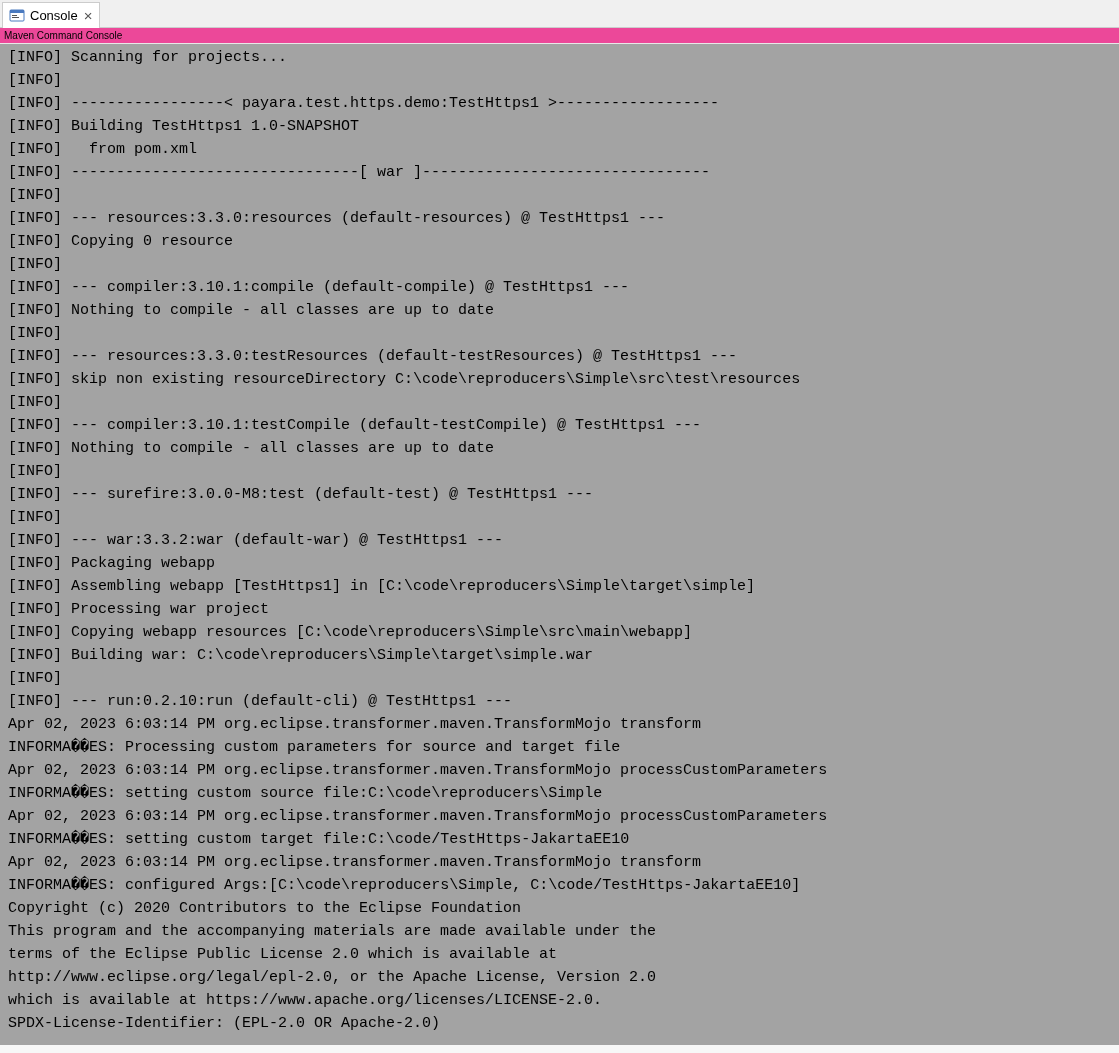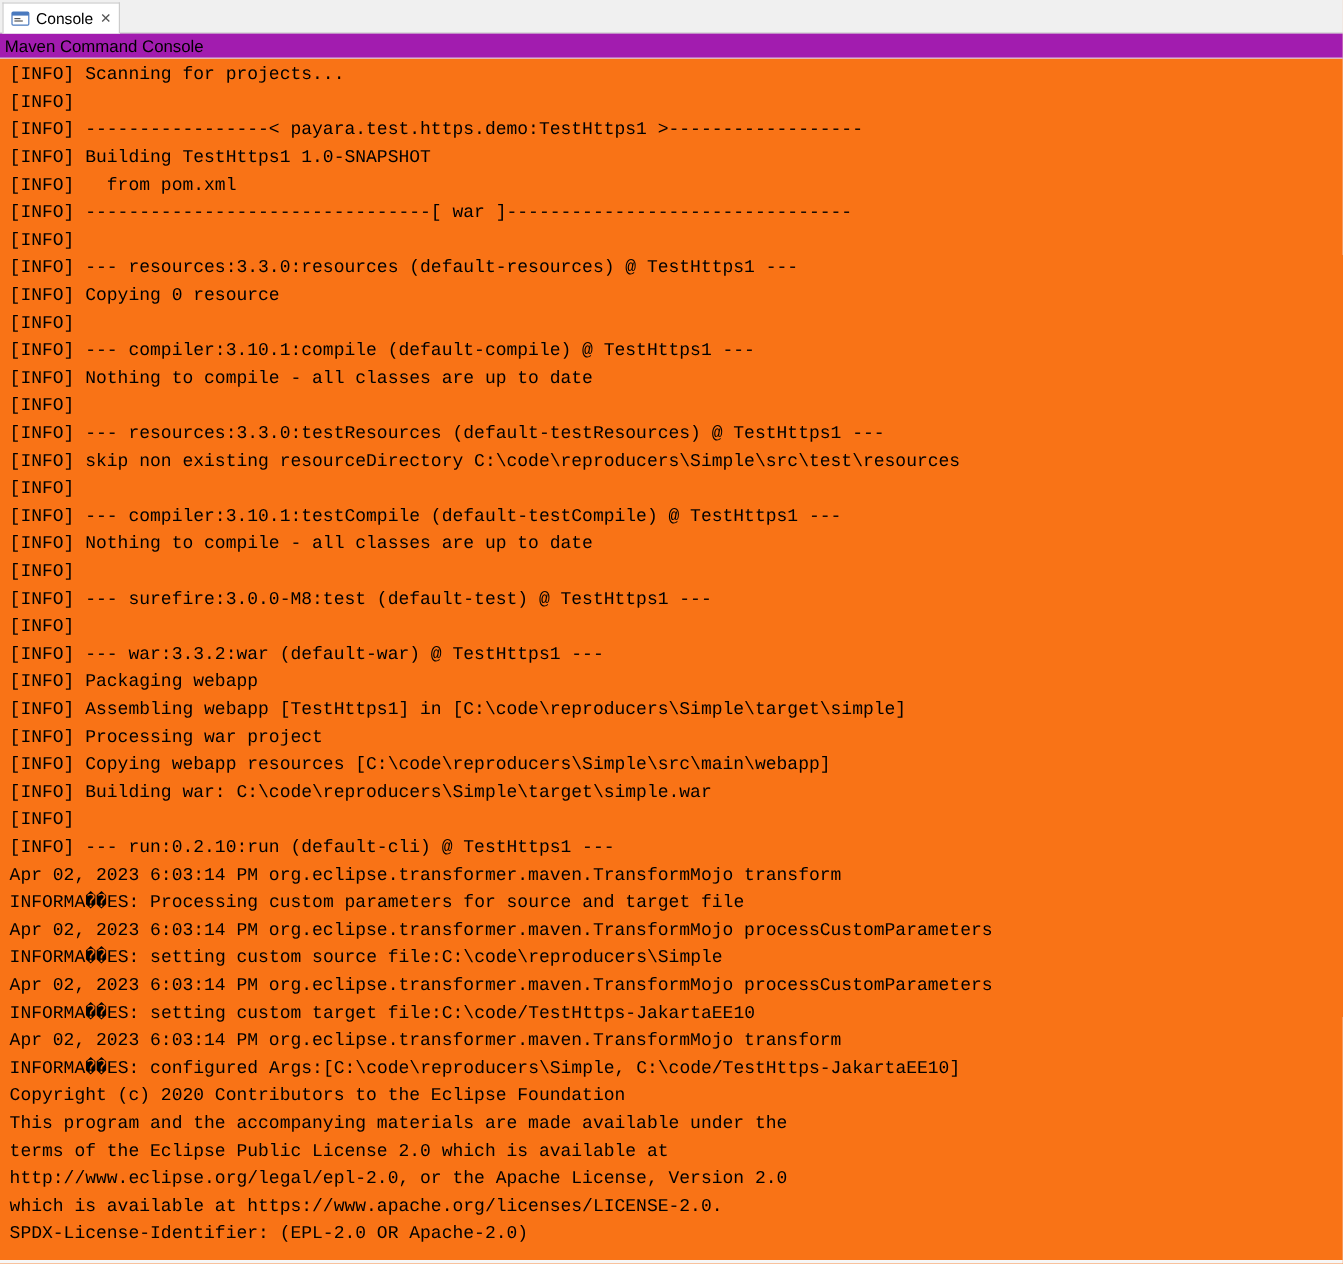--- a/index.html
+++ b/index.html
@@ -41,27 +41,27 @@
     justify-content: center;
   }
   .tab .close {
     font-size: 15px;
     color: #555;
     cursor: pointer;
     line-height: 1;
     padding: 0 1px;
   }
   .title-bar {
-    background: #a21caf;
+    background: #ec4899;
     padding: 2px 4px;
-    font-size: 14px;
+    font-size: 10px;
     border-bottom: 1px solid #e8e8e8;
   }
   .console-area {
-    background: #f97316;
+    background: #a3a3a3;
     font-family: Consolas, "Courier New", monospace;
     font-size: 15px;
     line-height: 23px;
     padding: 2px 8px;
     white-space: pre;
     overflow: hidden;
     height: calc(100% - 52px);
   }
 </style>
 </head>

